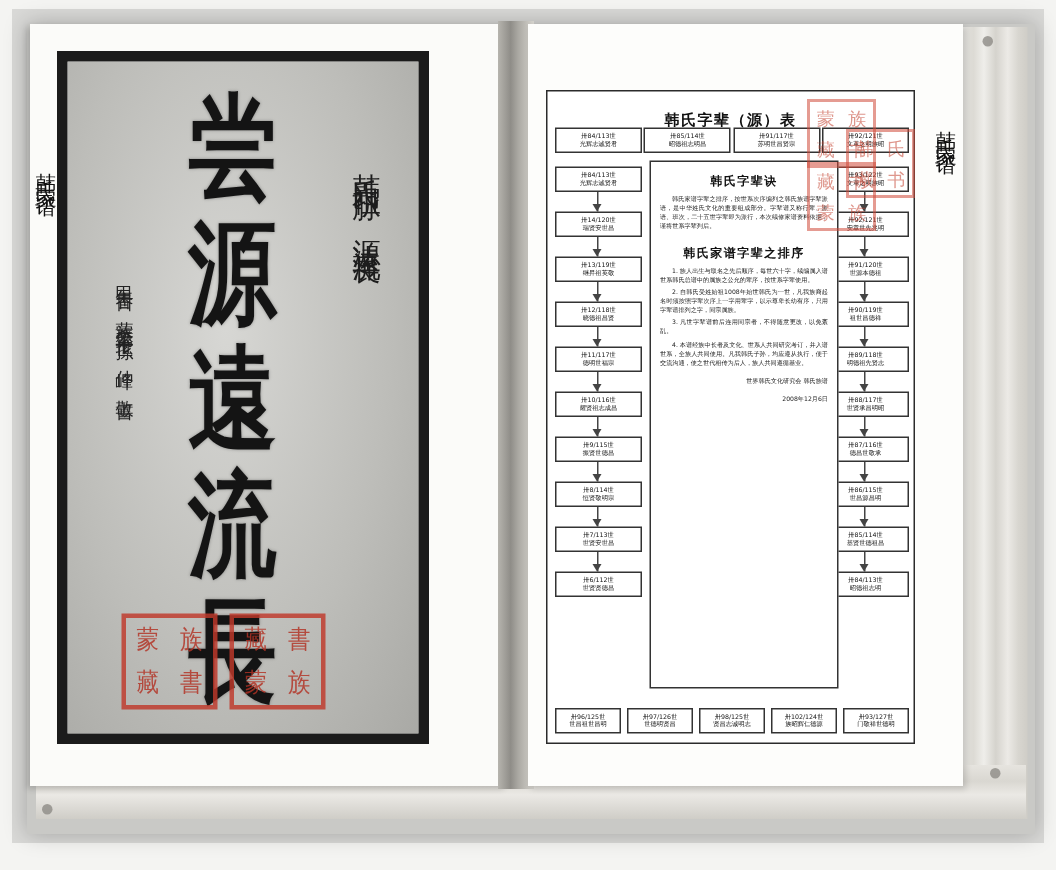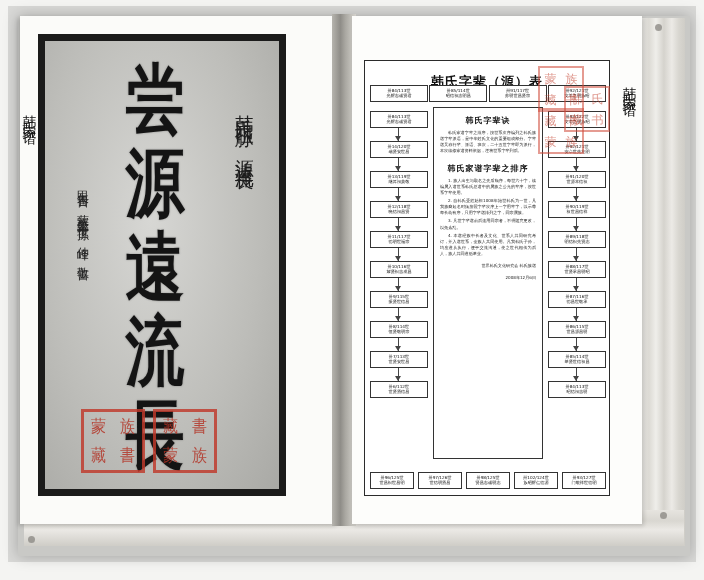--- a/index.html
+++ b/index.html
@@ -213,21 +213,21 @@
     box-sizing: border-box;
     background: #ffffff;
   }
   .chart-title {
     position: absolute;
     left: 0;
     top: 12px;
     width: 100%;
     text-align: center;
     font-family: "DejaVu Serif", serif;
-    font-size: 13px;
+    font-size: 10px;
     font-weight: 700;
     color: #111;
     letter-spacing: 1px;
   }
   .spine-label-right {
     position: absolute;
     right: 2px;
     top: 60px;
     width: 22px;
     color: #111;
@@ -299,21 +299,21 @@
     width: 236px;
     display: flex;
     justify-content: space-between;
   }
 
   
   .center-panel {
     position: absolute;
     left: 68px;
     top: 46px;
-    width: 110px;
+    width: 126px;
     height: 352px;
     border: 1px solid #333;
     box-sizing: border-box;
     background: #fff;
     padding: 5px 6px;
     overflow: hidden;
   }
   .cp-h1, .cp-h2 {
     text-align: center;
     font-family: "DejaVu Serif", serif;

